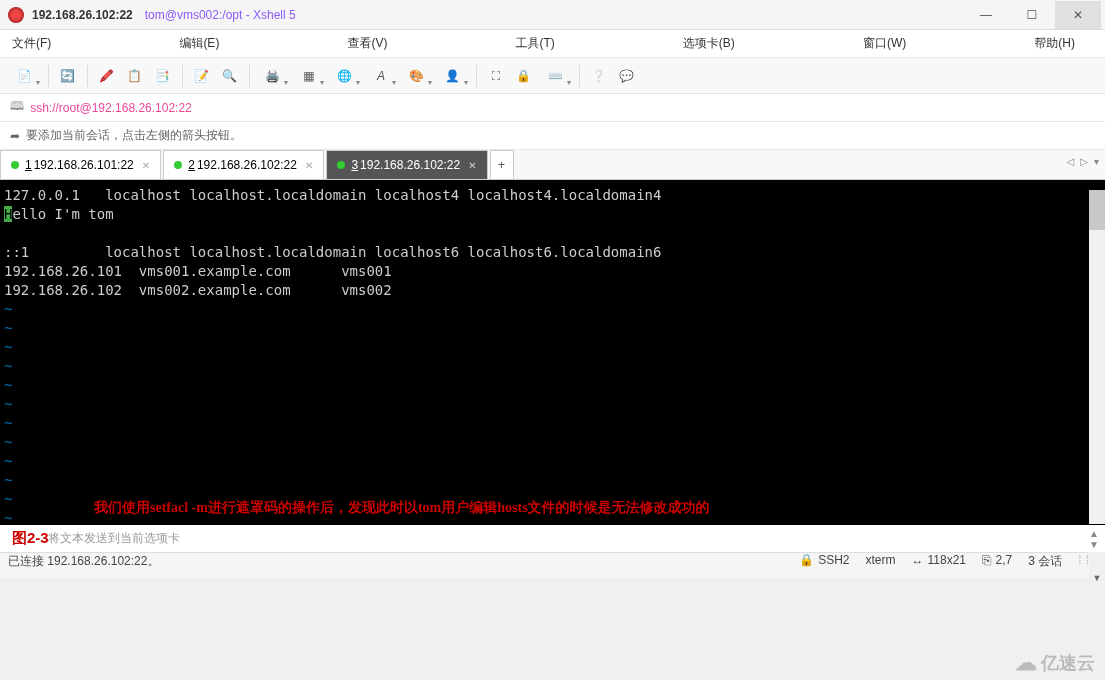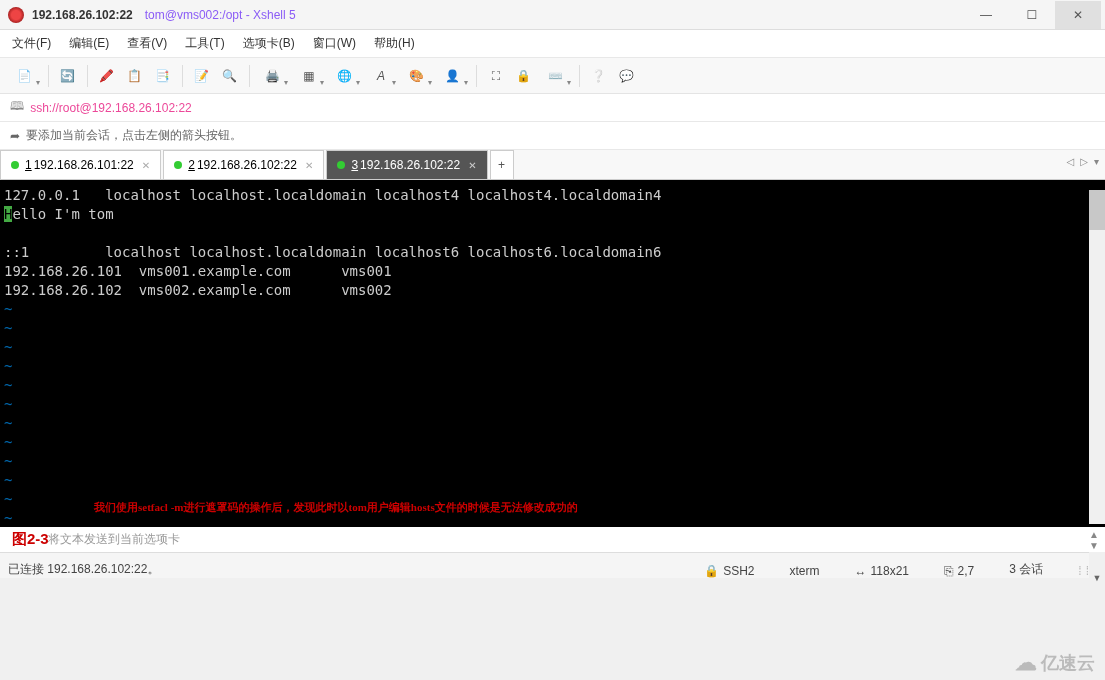--- a/index.html
+++ b/index.html
@@ -4,21 +4,21 @@
 <style>
 * { box-sizing: border-box; margin: 0; padding: 0; }
 body { font-family: "Microsoft YaHei", Arial, sans-serif; font-size: 12px; background: #f0f0f0; width: 1105px; height: 680px; overflow: hidden; position: relative; }
 .titlebar { height: 30px; background: #f5f5f5; display: flex; align-items: center; padding: 0 4px; border-bottom: 1px solid #ddd; }
 .titlebar .logo { width: 16px; height: 16px; background: radial-gradient(circle, #e44 40%, #a22 70%); border-radius: 50%; margin: 0 8px 0 4px; }
 .titlebar .title-main { font-weight: bold; color: #333; margin-right: 12px; }
 .titlebar .title-sub { color: #8b5cf6; }
 .titlebar .spacer { flex: 1; }
 .winbtn { width: 46px; height: 28px; display: flex; align-items: center; justify-content: center; color: #555; }
 .winbtn.close { background: #e0e0e0; }
-.menubar { height: 28px; background: #fff; display: flex; align-items: center; padding: 0 12px; border-bottom: 1px solid #e8e8e8; }
+.menubar { height: 28px; background: #fff; display: flex; align-items: center; padding: 0 12px; border-bottom: 1px solid #e8e8e8; justify-content: space-between; }
 .menubar span { margin-right: 18px; color: #333; cursor: default; }
 .toolbar { height: 36px; background: #f8f8f8; display: flex; align-items: center; padding: 0 8px; gap: 2px; border-bottom: 1px solid #e4e4e4; }
 .tbtn { width: 26px; height: 26px; display: flex; align-items: center; justify-content: center; color: #555; border-radius: 3px; }
 .tbtn.dd { width: 34px; position: relative; }
 .tbtn.dd::after { content: "▾"; font-size: 8px; position: absolute; right: 2px; bottom: 2px; color: #888; }
 .tsep { width: 1px; height: 22px; background: #ddd; margin: 0 4px; }
 .addrow { height: 28px; background: #fff; display: flex; align-items: center; padding: 0 10px; border-bottom: 1px solid #e8e8e8; }
 .addrow .lock { margin-right: 6px; color: #888; }
 .addrow .addr { color: #ec4899; }
 .hintrow { height: 28px; background: #fff; display: flex; align-items: center; padding: 0 10px; border-bottom: 1px solid #e8e8e8; color: #666; }
@@ -28,32 +28,32 @@
 .tab.active { background: #555; color: #fff; }
 .tab .dot { width: 8px; height: 8px; background: #3c3; border-radius: 50%; margin-right: 6px; }
 .tab .num { text-decoration: underline; margin-right: 2px; }
 .tab .x { margin-left: 8px; color: #aaa; font-size: 10px; }
 .tab.active .x { color: #ccc; }
 .addtab { width: 24px; display: flex; align-items: center; justify-content: center; border: 1px solid #ccc; border-bottom: none; background: #fff; color: #555; }
 .tabsright { position: absolute; right: 6px; top: 6px; display: flex; gap: 6px; color: #888; font-size: 10px; }
 .term { background: #000; color: #ccc; font-family: Consolas, monospace; font-size: 14px; line-height: 19px; height: 344px; padding: 6px 4px; white-space: pre; position: relative; overflow: hidden; }
 .term .cur { background: #4a4; color: #000; }
 .term .tilde { color: #06a; }
-.term .anno1 { position: absolute; left: 94px; top: 318px; color: #c00; font-weight: bold; font-family: "Microsoft YaHei"; font-size: 11px; }
+.term .anno1 { position: absolute; left: 94px; top: 318px; color: #c00; font-weight: bold; font-family: "Microsoft YaHei"; font-size: 14px; }
 .term .box { position: absolute; left: 96px; top: 344px; border: 6px solid #be185d; padding: 4px 10px; color: #a00; font-family: Consolas, monospace; font-size: 14px; }
 .term .insert { position: absolute; left: 4px; top: 352px; color: #f0abfc; font-weight: bold; }
 .scroll { position: absolute; right: 0; top: 190px; width: 16px; height: 396px; background: #f0f0f0; }
 .scroll .thumb { position: absolute; top: 0; width: 100%; height: 40px; background: #c8c8c8; }
 .scroll .arr { position: absolute; width: 100%; height: 16px; display: flex; align-items: center; justify-content: center; color: #666; font-size: 9px; }
 .scroll .arr.up { top: 0; }
 .scroll .arr.dn { bottom: 0; }
-.inputrow { height: 28px; background: #fff; border-top: 3px solid #000000; display: flex; align-items: center; padding: 0 8px; color: #999; position: relative; }
+.inputrow { height: 28px; background: #fff; border-top: 1px solid #000000; display: flex; align-items: center; padding: 0 8px; color: #999; position: relative; }
 .inputrow .fig { position: absolute; left: 12px; color: #c00; font-weight: bold; font-size: 15px; }
 .inputrow .opt { position: absolute; right: 6px; color: #888; font-size: 10px; }
-.status { height: 26px; background: #f5f5f5; border-top: 1px solid #ddd; display: flex; align-items: flex-end; padding: 0 8px; color: #444; font-size: 12px; gap: 19px; }
+.status { height: 26px; background: #f5f5f5; border-top: 1px solid #ddd; display: flex; align-items: flex-start; padding: 0 8px; color: #444; font-size: 12px; }
 .status .spacer { flex: 1; }
 .status .seg { margin: 0 8px; display: flex; align-items: center; gap: 4px; }
 .watermark { position: absolute; right: 10px; bottom: 4px; color: #bbb; font-size: 18px; font-weight: bold; display: flex; align-items: center; gap: 4px; }
 .watermark .cloud { font-size: 22px; }
 </style>
 </head>
 <body>
 
 <div class="titlebar">
   <div class="logo"></div>

